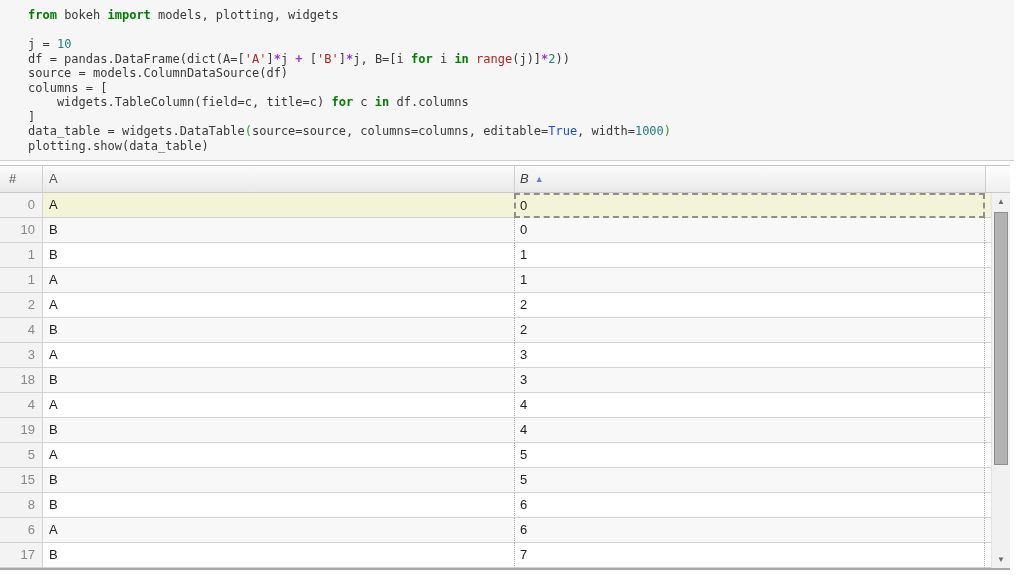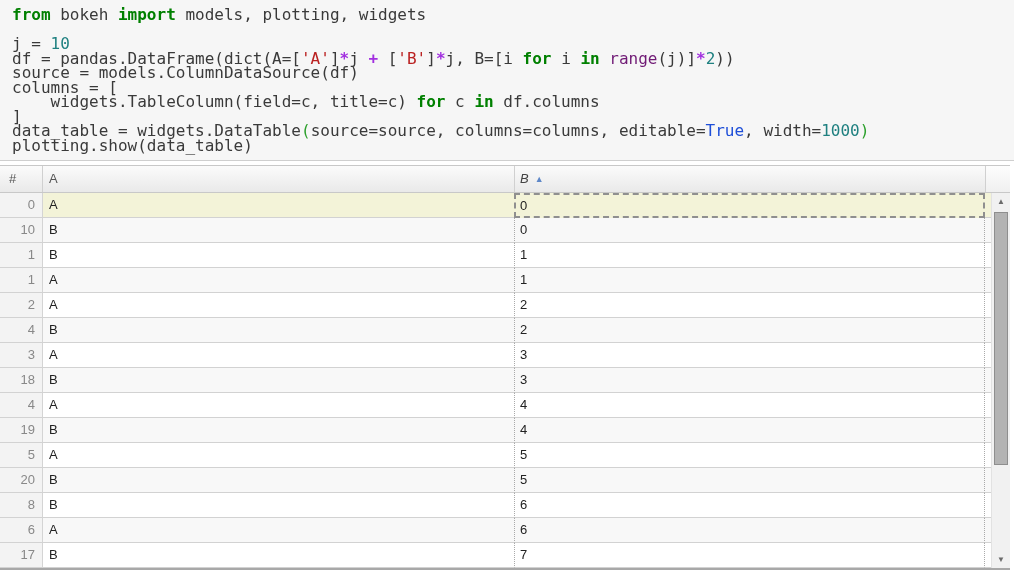--- a/index.html
+++ b/index.html
@@ -3,28 +3,28 @@
 <meta charset="utf-8">
 <style>
   * { margin:0; padding:0; box-sizing:border-box; }
   html,body { width:1017px; height:575px; background:#ffffff; overflow:hidden;
               font-family:"Liberation Sans", sans-serif; }
 
   
   .code-block {
     position:absolute; left:0; top:0; width:1014px; height:161px;
     background:#f6f6f6; border-bottom:1px solid #cfcfcf;
-    padding:8px 12px;
+    padding:8px 28px;
     font-family:"DejaVu Sans Mono", monospace;
-    font-size:16px; line-height:14.5px; color:#3a3a3a; white-space:pre;
+    font-size:12px; line-height:14.5px; color:#3a3a3a; white-space:pre;
   }
   .code-line { height:14.5px; }
   .tk-p  { color:#3a3a3a; }
   .tk-k  { color:#008000; font-weight:bold; }
-  .tk-b  { color:#701a75;text-align:center; }
+  .tk-b  { color:#b91c1c;text-align:center; }
   .tk-s  { color:#ba2121; }
   .tk-n  { color:#1f8080; }
   .tk-o  { color:#a22fe0; font-weight:bold; }
   .tk-c  { color:#1d4ed8; }
   .tk-g  { color:#2ca02c; }
 
   
   .datatable {
     position:absolute; left:0; top:165px; width:1010px; height:405px;
     border-top:1px solid #c8c8c8; border-bottom:2px solid #a8a8a8;
@@ -147,21 +147,21 @@
           <div class="cell cell-b">4</div>
           <div class="cell cell-fill"></div>
         </div>
         <div class="grid-row">
           <div class="cell cell-index">5</div>
           <div class="cell cell-a">A</div>
           <div class="cell cell-b">5</div>
           <div class="cell cell-fill"></div>
         </div>
         <div class="grid-row odd">
-          <div class="cell cell-index">20</div>
+          <div class="cell cell-index">15</div>
           <div class="cell cell-a">B</div>
           <div class="cell cell-b">5</div>
           <div class="cell cell-fill"></div>
         </div>
         <div class="grid-row">
           <div class="cell cell-index">8</div>
           <div class="cell cell-a">B</div>
           <div class="cell cell-b">6</div>
           <div class="cell cell-fill"></div>
         </div>

